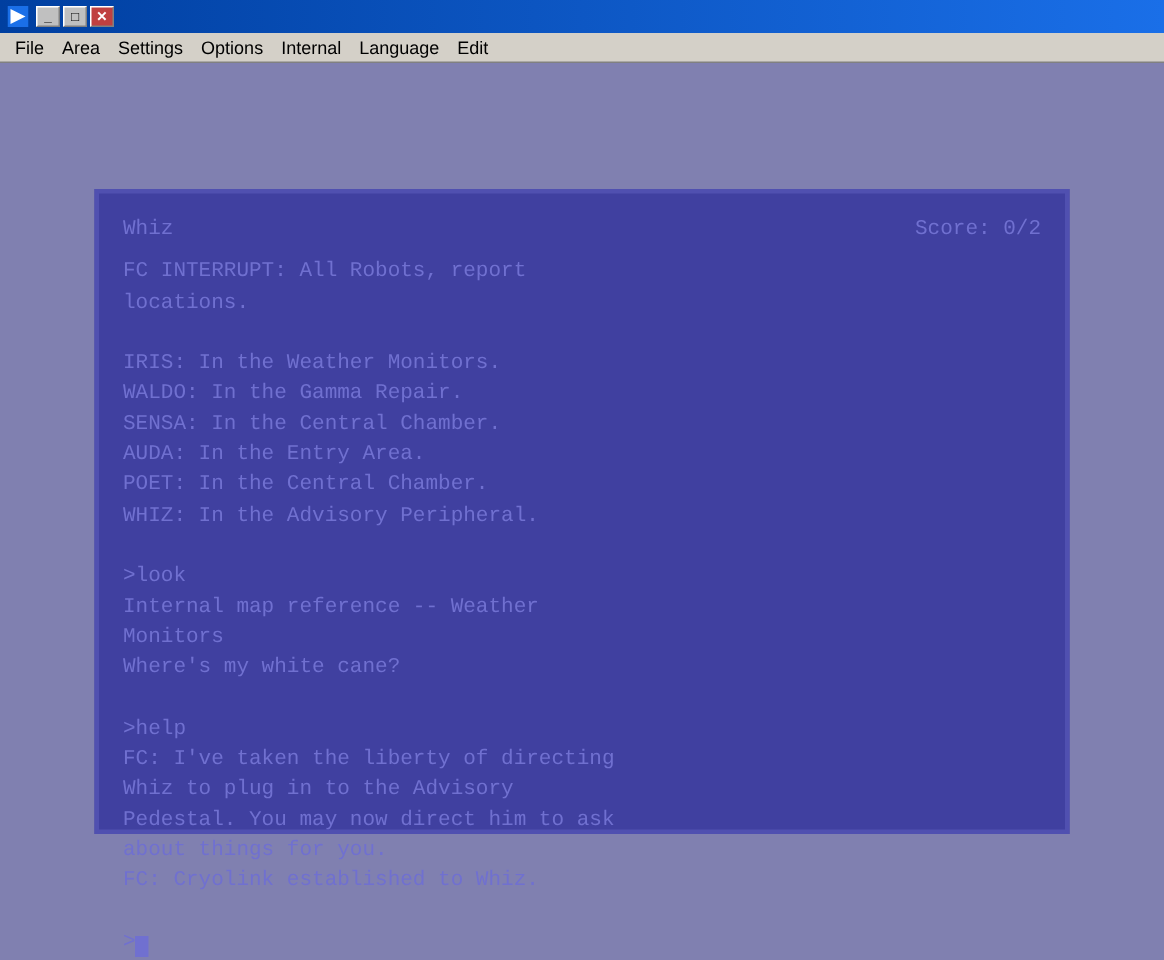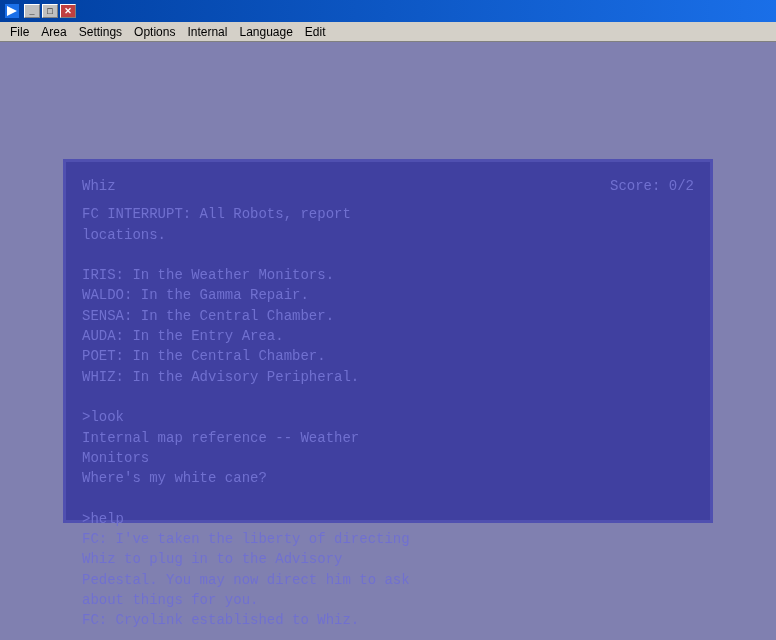--- a/index.html
+++ b/index.html
@@ -77,21 +77,21 @@
       height: 598px;
       display: flex;
       align-items: center;
       justify-content: center;
     }
 
     
     .c64-screen {
       background: #4040a0;
       width: 650px;
-      height: 364px;
+      height: 430px;
       padding: 14px 16px;
       border: 3px solid #5050b0;
       position: relative;
     }
 
     .c64-text {
       font-family: 'Courier New', Courier, monospace;
       font-size: 14px;
       color: #7070d0;
       line-height: 1.45;

